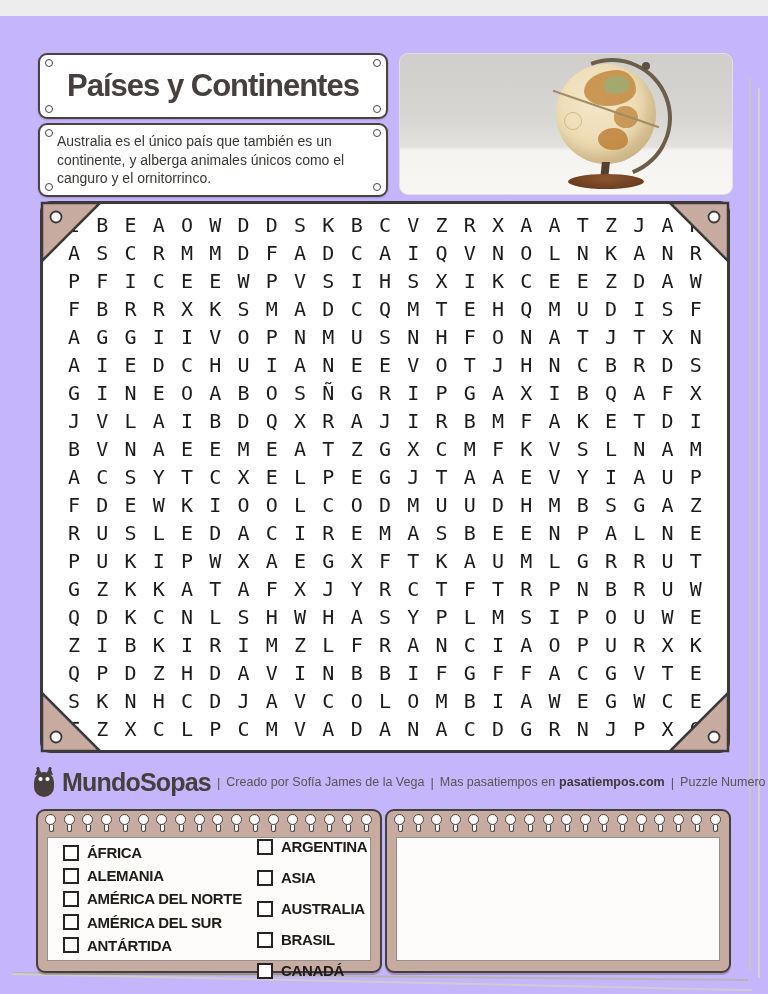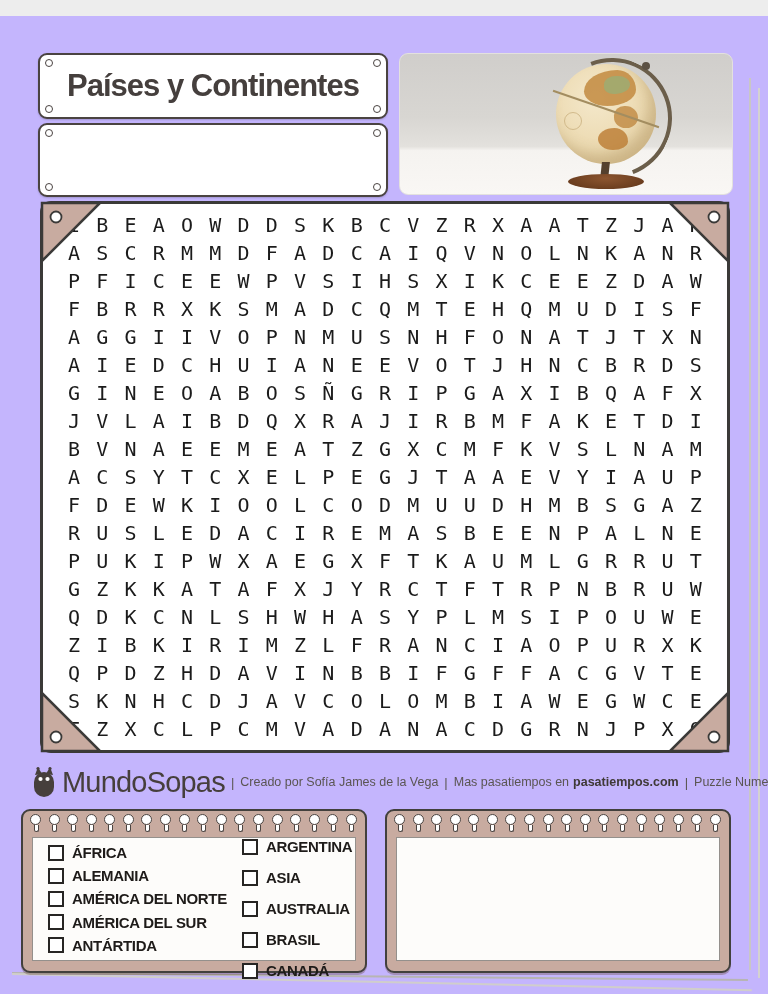--- a/index.html
+++ b/index.html
@@ -57,30 +57,30 @@
                  color:#1b1b1b;width:16px;text-align:center;}
   .corner{position:absolute;width:62px;height:62px;}
   .corner.tl{left:-3px;top:-3px;}
   .corner.tr{right:-3px;top:-3px;transform:scaleX(-1);}
   .corner.bl{left:-3px;bottom:-3px;transform:scaleY(-1);}
   .corner.br{right:-3px;bottom:-3px;transform:scale(-1,-1);}
 
   
   #footer{position:absolute;left:31px;top:745px;width:706px;height:42px;display:flex;align-items:center;}
   #owl{flex:none;margin-right:5px;}
-  #footer-brand{font-size:29px;font-weight:normal;color:#463f3c;letter-spacing:-0.8px;}
+  #footer-brand{font-size:25px;font-weight:bold;color:#463f3c;letter-spacing:-0.8px;}
   .fsmall{font-size:12.5px;color:#5a5552;white-space:nowrap;}
   .fsep{font-size:13px;color:#5a5552;margin:0 6px;}
   .fbold{font-weight:bold;color:#3f3936;}
 
   
   .wordbox{position:absolute;top:793px;width:346px;height:164px;background:#c8aba0;
            border:2.5px solid #42403d;border-radius:9px;box-sizing:border-box;
            box-shadow:0 2px 0 rgba(100,70,55,.35);}
-  #wordbox-1{left:21px;} #wordbox-2{left:385px;}
+  #wordbox-1{left:36px;} #wordbox-2{left:385px;}
   .rings{position:absolute;top:3px;left:7px;right:7px;height:22px;display:flex;
          justify-content:space-between;align-items:flex-start;}
   .ring{width:12px;height:19px;position:relative;}
   .ring::before{content:"";position:absolute;top:0;left:0;width:9px;height:9px;
                 border:1.5px solid #4a4441;border-radius:50%;background:#fff;}
   .ring::after{content:"";position:absolute;top:11px;left:3.5px;width:3px;height:6px;
                background:#fff;border:1.5px solid #4a4441;border-top:none;border-radius:0 0 3px 3px;}
   .wordpanel{position:absolute;left:9px;right:9px;top:26px;bottom:10px;background:#fdfcfa;
              border:1.5px solid #94908c;display:flex;}
   .wordcol{display:flex;flex-direction:column;justify-content:space-evenly;padding-left:15px;box-sizing:border-box;}
@@ -105,20 +105,21 @@
     <span class="screw bl"></span>
     <span class="screw br"></span>
     <div id="title">Países y Continentes</div>
   </div>
 
   <div class="plate" id="desc-box">
     <span class="screw tl"></span>
     <span class="screw tr"></span>
     <span class="screw bl"></span>
     <span class="screw br"></span>
+    <div id="desc">Australia es el único país que también es un continente, y alberga animales únicos como el canguro y el ornitorrinco.</div>
   </div>
 
   <div id="photo">
     <div class="globe">
       <div class="land l1"></div>
       <div class="land l2"></div>
       <div class="land l3"></div>
       <div class="land l4"></div>
       <div class="land l5"></div>
       <div class="axis-line"></div>

